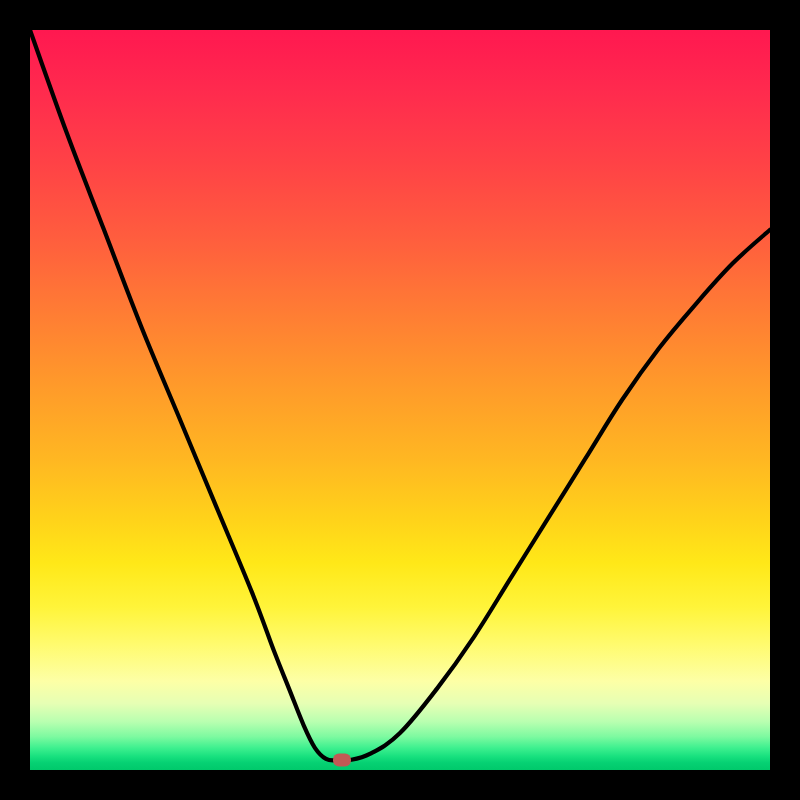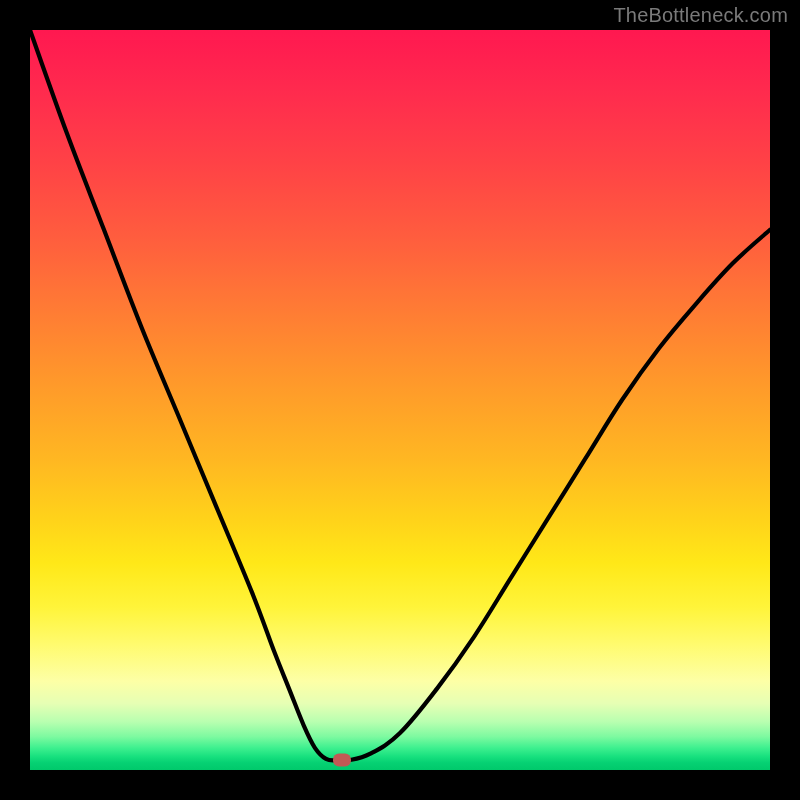--- a/index.html
+++ b/index.html
@@ -71,21 +71,20 @@
     background: #c15a55;
     border-radius: 6px;
     transform: translate(-50%, -50%);
     z-index: 3;
   }
 </style>
 </head>
 <body>
 
 <div class="outer">
-  <div class="watermark">TheBottleneck.com</div>
 
   <div class="plot">
     <svg class="curve" viewBox="0 0 740 740" preserveAspectRatio="none">
       <path fill="none" stroke="#000000" stroke-width="4.2" stroke-linecap="round" stroke-linejoin="round" d="M 0 0 C 6.66 18.648000000000003, 23.68 67.63600000000001, 37 103.60000000000002 C 50.32 139.56400000000002, 60.68 165.16800000000006, 74 199.80000000000007 C 87.32 234.43200000000007, 97.68 262.7, 111 296 C 124.32 329.3, 134.68 352.832, 148 384.8 C 161.32 416.76800000000003, 171.68 441.632, 185 473.6 C 198.32 505.56800000000004, 211.344 535.76, 222 562.4 C 232.656 589.04, 237.54000000000002 604.284, 244.20000000000002 621.6 C 250.86 638.916, 253.672 645.28, 259 658.6 C 264.328 671.9200000000001, 269.13800000000003 684.9440000000001, 273.8 695.6 C 278.462 706.256, 280.90400000000005 711.8059999999999, 284.90000000000003 717.8 C 288.896 723.794, 292.004 726.6356, 296 728.9 C 299.996 731.1644, 303.104 730.1136, 307.09999999999997 730.38 C 311.09599999999995 730.6464, 312.20599999999996 731.5788, 318.2 730.38 C 324.194 729.1812, 331.076 728.6484, 340.40000000000003 723.72 C 349.72400000000005 718.7916, 358.012 714.7216, 370 703 C 381.988 691.2784, 393.68000000000006 675.916, 407.00000000000006 658.6 C 420.32000000000005 641.284, 430.68 626.78, 444 606.8 C 457.32 586.8199999999999, 467.68 568.912, 481 547.6 C 494.32 526.288, 504.68 509.712, 518 488.4 C 531.32 467.08799999999997, 541.68 450.512, 555 429.2 C 568.32 407.888, 578.68 389.98, 592 370 C 605.32 350.02, 615.68 335.516, 629 318.20000000000005 C 642.32 300.88400000000007, 652.68 289.11800000000005, 666 273.8 C 679.32 258.48199999999997, 689.68 246.41999999999996, 703 233.09999999999997 C 716.32 219.77999999999997, 733.34 205.79400000000004, 740 199.80000000000007"></path>
     </svg>
     <div class="marker" style="left: 312.28px; top: 730.38px; background: rgb(193, 90, 85);"></div>
   </div>
 </div>
 
 </body></html>

